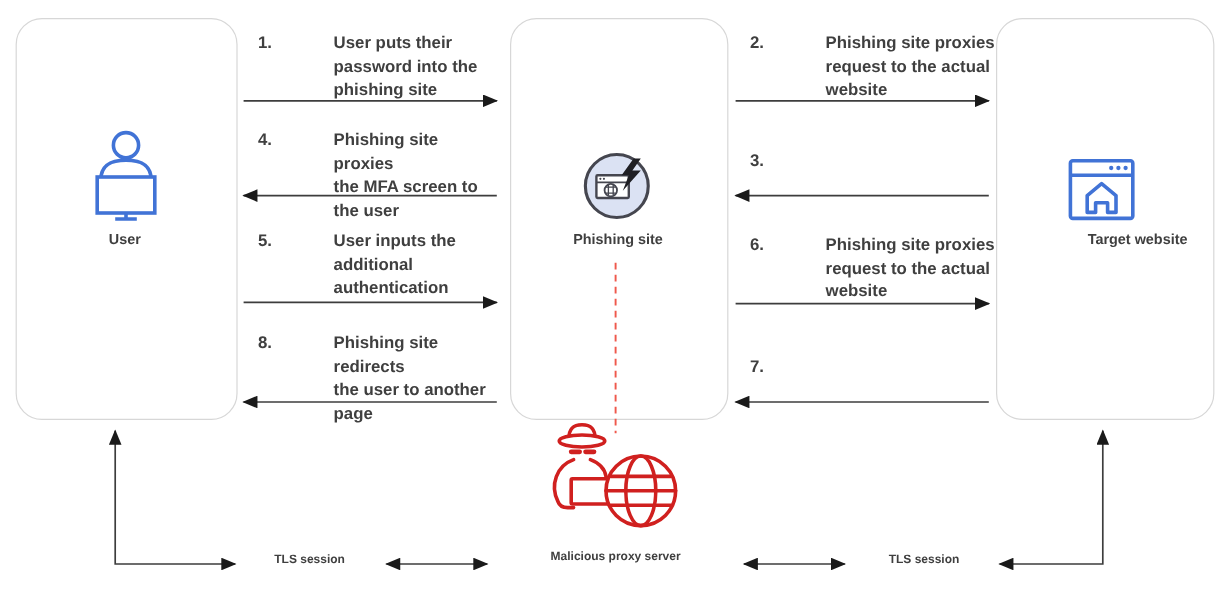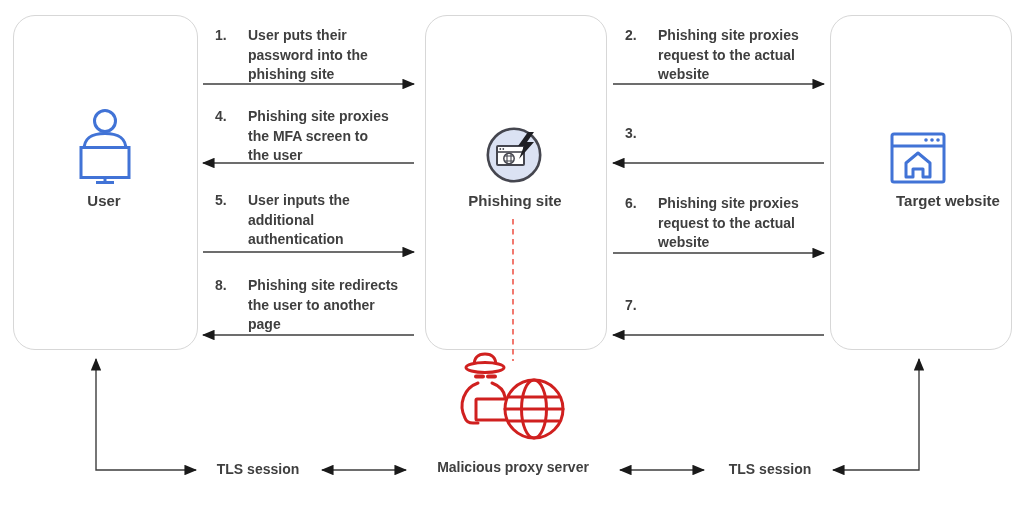--- a/index.html
+++ b/index.html
@@ -10,31 +10,31 @@
   }
   .node-box{
     position:absolute;background:#ffffff;border:1.5px solid #d7d7d7;border-radius:22px;
   }
   .box-user{left:13px;top:15px;width:183px;height:333px;}
   .box-phishing{left:425px;top:15px;width:180px;height:333px;}
   .box-target{left:830px;top:15px;width:180px;height:333px;}
   .node-icon{position:absolute;}
   .node-label{
     position:absolute;transform:translateX(-50%);white-space:nowrap;
-    font-size:15px;font-weight:600;color:#3f3f3f;
+    font-size:12px;font-weight:600;color:#3f3f3f;
   }
   .step{
     position:absolute;display:flex;align-items:flex-start;
     font-size:14px;font-weight:600;line-height:19.5px;color:#3f3f3f;
   }
   .step .num{width:33px;flex:none;}
-  .step .txt{white-space:pre-line;}
+  .step .txt{white-space:pre-line;margin-left:30px;}
   .bottom-label{
     position:absolute;transform:translateX(-50%);white-space:nowrap;
-    font-size:14px;font-weight:600;color:#3f3f3f;text-align:center;
+    font-size:10px;font-weight:600;color:#3f3f3f;text-align:center;
   }
   svg.overlay{position:absolute;left:0;top:0;width:1024px;height:510px;pointer-events:none;}
 </style>
 </head>
 <body>
 
 <div class="canvas">
 
   <div class="node-box box-user"></div>
   <div class="node-box box-phishing"></div>

